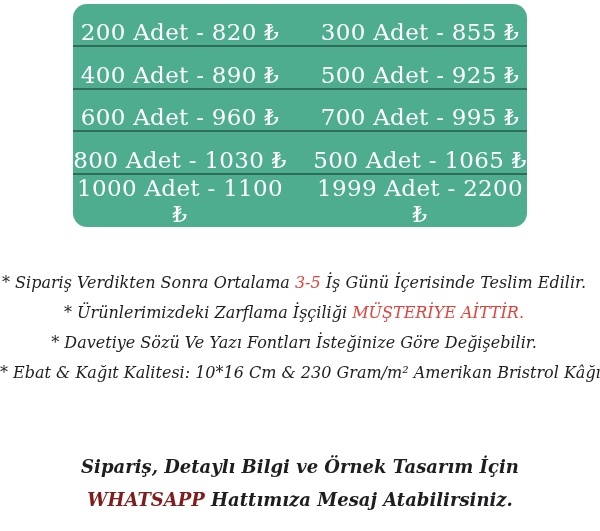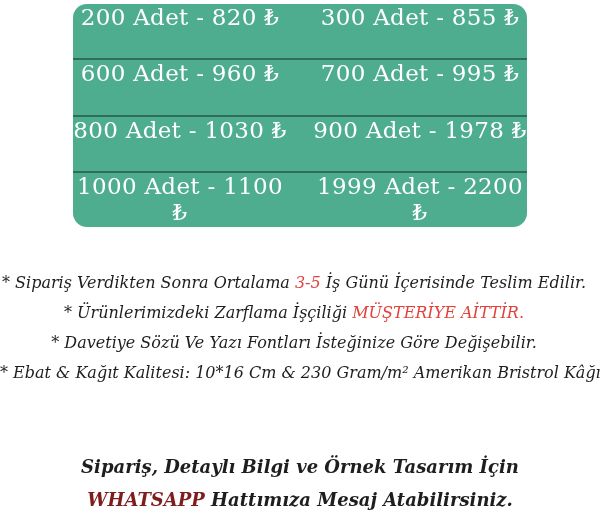--- a/index.html
+++ b/index.html
@@ -24,21 +24,21 @@
     height: 223px;
     background: #4DAD8E;
     border-radius: 14px;
     display: flex;
     flex-direction: column;
     overflow: hidden;
   }
   .price-row {
     flex: 1;
     display: flex;
-    align-items: flex-start;
+    align-items: flex-end;
     gap: 26px;
   }
   .price-row + .price-row {
     border-top: 2px solid rgba(24, 56, 46, 0.55);
   }
   .price-cell {
     width: 50%;
     text-align: center;
     color: #ffffff;
     font-size: 23px;
@@ -90,26 +90,30 @@
 <body>
 
 <div class="page">
 
   <div class="price-table">
     <div class="price-row">
       <div class="price-cell">200 Adet - 820 ₺</div>
       <div class="price-cell">300 Adet - 855 ₺</div>
     </div>
     <div class="price-row">
+      <div class="price-cell">400 Adet - 890 ₺</div>
+      <div class="price-cell">500 Adet - 925 ₺</div>
+    </div>
+    <div class="price-row">
       <div class="price-cell">600 Adet - 960 ₺</div>
       <div class="price-cell">700 Adet - 995 ₺</div>
     </div>
     <div class="price-row">
       <div class="price-cell">800 Adet - 1030 ₺</div>
-      <div class="price-cell">900 Adet - 1978 ₺</div>
+      <div class="price-cell">500 Adet - 1065 ₺</div>
     </div>
     <div class="price-row">
       <div class="price-cell">1000 Adet - 1100 ₺</div>
       <div class="price-cell">1999 Adet - 2200 ₺</div>
     </div>
   </div>
 
   <div class="notes">
     <p class="note-line"><span>* Sipariş Verdikten Sonra Ortalama </span><span class="hl-red">3-5</span><span> İş Günü İçerisinde Teslim Edilir.</span></p>
     <p class="note-line"><span>* Ürünlerimizdeki Zarflama İşçiliği </span><span class="hl-red">MÜŞTERİYE AİTTİR.</span><span></span></p>

